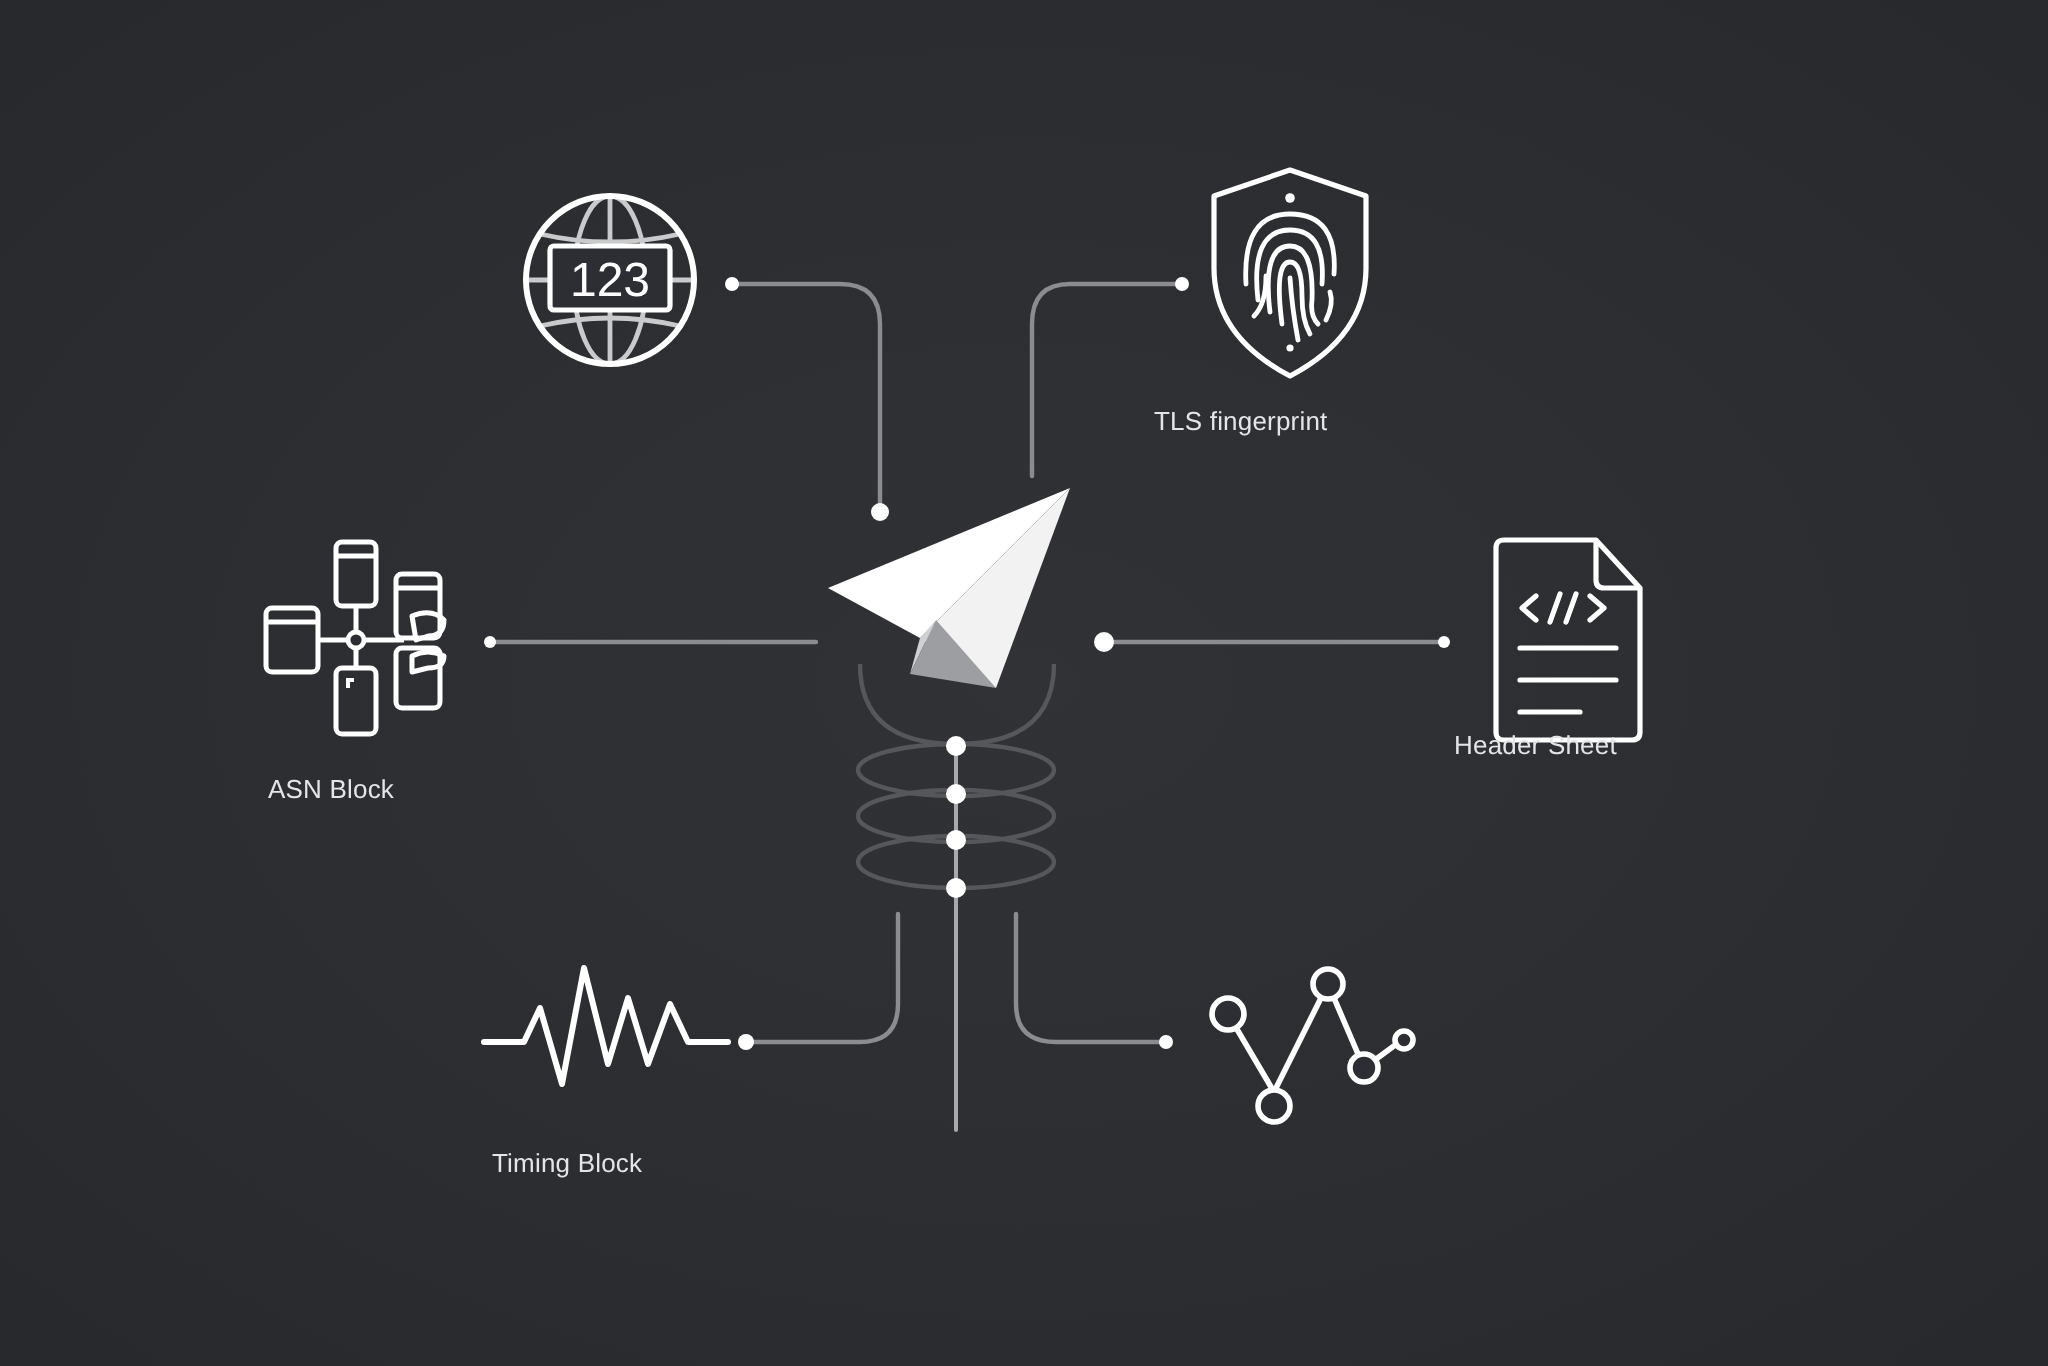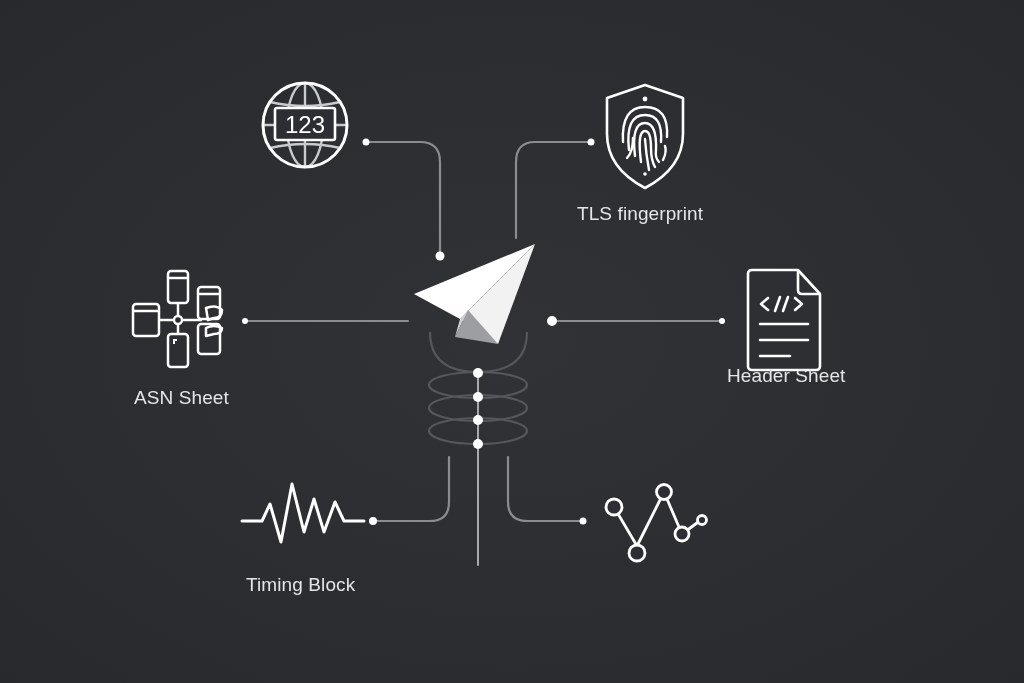--- a/index.html
+++ b/index.html
@@ -20,21 +20,21 @@
       position: absolute;
       left: 0; top: 0;
       width: 1024px; height: 683px;
     }
     .node-icon {
       position: absolute;
     }
     .label {
       position: absolute;
       font-family: "Liberation Sans", sans-serif;
-      font-size: 19px;
+      font-size: 13px;
       color: #e4e5e7;
       white-space: nowrap;
       letter-spacing: 0.1px;
     }
   </style>
 </head>
 <body>
 
 <div class="canvas">
 
@@ -79,21 +79,21 @@
     </g>
   </svg>
 
   <svg class="node-icon" style="left:410px; top:240px;" width="130" height="110" viewBox="0 0 130 110">
     <polygon points="4,54 125,4 50,79" fill="#ffffff"></polygon>
     <polygon points="50,79 125,4 88,104" fill="#f2f2f2"></polygon>
     <polygon points="50,79 58,70 45,97" fill="#cfd0d2"></polygon>
     <polygon points="58,70 88,104 45,97" fill="#9c9ea2"></polygon>
   </svg>
 
-  <div class="node-icon" style="left:258px; top:78px;text-align:center;">
+  <div class="node-icon" style="left:258px; top:93px;text-align:center;">
     <svg width="94" height="94" viewBox="0 0 94 94">
       <g fill="none" stroke="#c9cacc" stroke-width="2.4">
         <ellipse cx="47" cy="47" rx="18" ry="42"></ellipse>
         <line x1="47" y1="5" x2="47" y2="89"></line>
         <path d="M12 24 Q47 32 82 24"></path>
         <path d="M12 70 Q47 62 82 70"></path>
         <line x1="5" y1="47" x2="89" y2="47"></line>
       </g>
       <circle cx="47" cy="47" r="42" fill="none" stroke="#ffffff" stroke-width="3"></circle>
       <rect x="17" y="30" width="60" height="32" rx="2" fill="#2c2e33" stroke="#ffffff" stroke-width="2.6"></rect>
@@ -132,21 +132,21 @@
         <rect x="68" y="56" width="22" height="30" rx="3"></rect>
         <line x1="48" y1="35" x2="48" y2="66"></line>
         <line x1="29" y1="52" x2="72" y2="52"></line>
         <path d="M76 40 Q86 36 92 42 Q92 50 84 50 L78 52 Z"></path>
         <path d="M76 60 Q84 56 92 60 Q92 66 84 66 L76 68 Z"></path>
       </g>
       <circle cx="48" cy="52" r="4" fill="#2c2e33" stroke="#ffffff" stroke-width="2.4"></circle>
       <path d="M44 76 V72 H47" stroke="#ffffff" stroke-width="2" fill="none"></path>
     </svg>
   </div>
-  <span class="label" style="left:134px; top:387px;">ASN Sheet</span>
+  <span class="label" style="left:134px; top:387px;">ASN Block</span>
 
   <div class="node-icon" style="left:746px; top:268px;">
     <svg width="76" height="104" viewBox="0 0 76 104">
       <path d="M6 2 H52 L74 26 V98 Q74 102 70 102 H6 Q2 102 2 98 V6 Q2 2 6 2 Z" fill="none" stroke="#ffffff" stroke-width="2.6" stroke-linejoin="round"></path>
       <path d="M52 2 V22 Q52 26 56 26 H74" fill="none" stroke="#ffffff" stroke-width="2.6" stroke-linejoin="round"></path>
       <g fill="none" stroke="#ffffff" stroke-width="2.6" stroke-linecap="round" stroke-linejoin="round">
         <path d="M22 30 L15 36 L22 42"></path>
         <line x1="29" y1="43" x2="34" y2="29"></line>
         <line x1="37" y1="43" x2="42" y2="29"></line>
         <path d="M49 30 L56 36 L49 42"></path>

